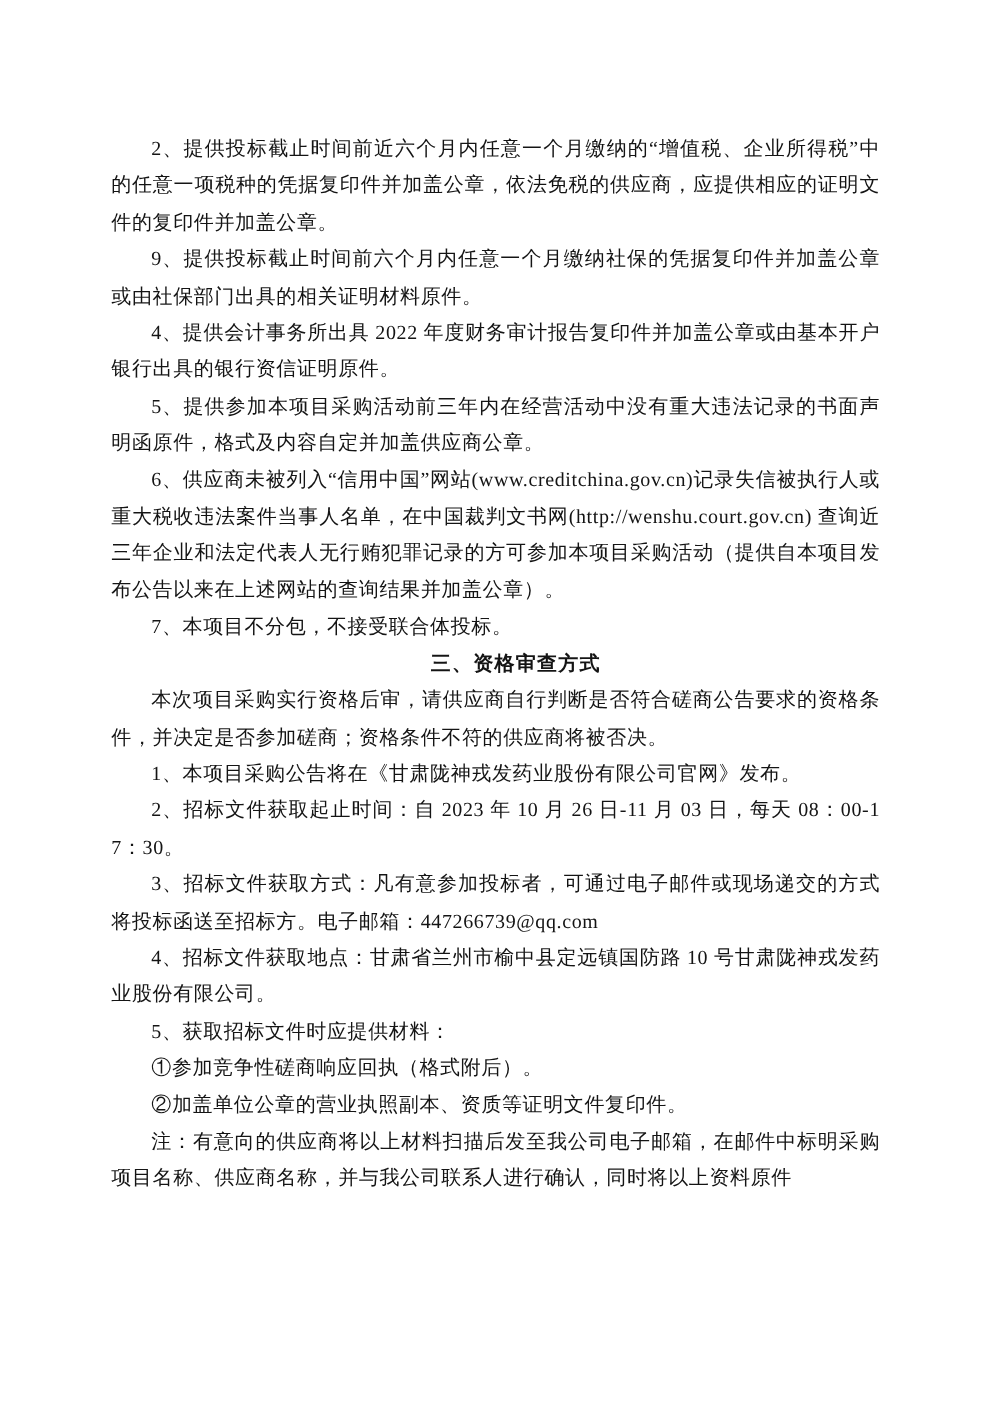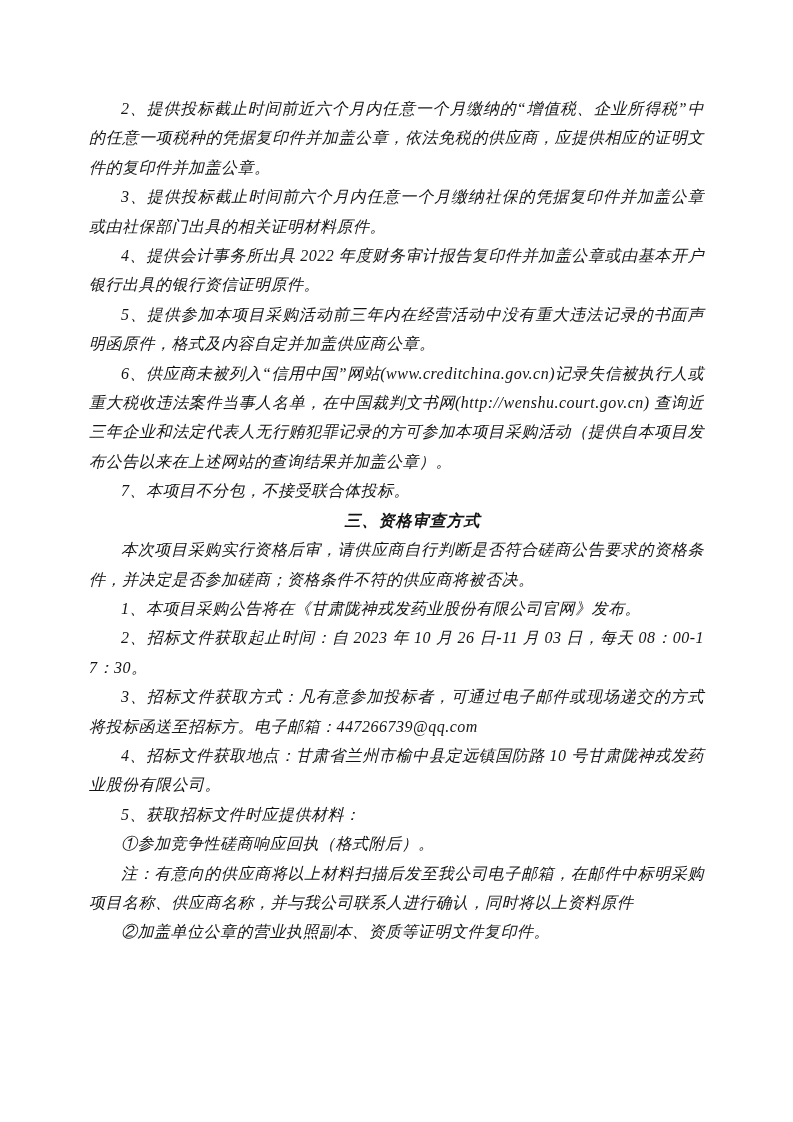--- a/index.html
+++ b/index.html
@@ -12,23 +12,22 @@
     width: 793px;
     height: 1122px;
     background: #ffffff;
     overflow: hidden;
     font-family: "Liberation Serif", serif;
     color: #141414;
   }
   .content {
     position: absolute;
     left: 89px;
-    top: 94px;
+    top: 105px;
     width: 615px;
-    font-style: italic;
   }
   .content p {
     margin: 0;
     padding: 0;
     font-size: 16px;
     line-height: 29.4px;
     text-align: justify;
     text-justify: inter-character;
     text-indent: 2em;
     word-break: break-all;
@@ -40,29 +39,29 @@
     text-align: center;
     letter-spacing: 1px;
   }
 </style>
 </head>
 <body>
 
 <div class="page">
   <div class="content">
     <p class="body">2、提供投标截止时间前近六个月内任意一个月缴纳的“增值税、企业所得税”中的任意一项税种的凭据复印件并加盖公章，依法免税的供应商，应提供相应的证明文件的复印件并加盖公章。</p>
-    <p class="body">3、提供投标截止时间前六个月内任意一个月缴纳社保的凭据复印件并加盖公章或由社保部门出具的相关证明材料原件。</p>
+    <p class="body">9、提供投标截止时间前六个月内任意一个月缴纳社保的凭据复印件并加盖公章或由社保部门出具的相关证明材料原件。</p>
     <p class="body">4、提供会计事务所出具 2022 年度财务审计报告复印件并加盖公章或由基本开户银行出具的银行资信证明原件。</p>
     <p class="body">5、提供参加本项目采购活动前三年内在经营活动中没有重大违法记录的书面声明函原件，格式及内容自定并加盖供应商公章。</p>
     <p class="body">6、供应商未被列入“信用中国”网站(www.creditchina.gov.cn)记录失信被执行人或重大税收违法案件当事人名单，在中国裁判文书网(http://wenshu.court.gov.cn) 查询近三年企业和法定代表人无行贿犯罪记录的方可参加本项目采购活动（提供自本项目发布公告以来在上述网站的查询结果并加盖公章）。</p>
     <p class="body">7、本项目不分包，不接受联合体投标。</p>
     <p class="heading">三、资格审查方式</p>
     <p class="body">本次项目采购实行资格后审，请供应商自行判断是否符合磋商公告要求的资格条件，并决定是否参加磋商；资格条件不符的供应商将被否决。</p>
     <p class="body">1、本项目采购公告将在《甘肃陇神戎发药业股份有限公司官网》发布。</p>
     <p class="body">2、招标文件获取起止时间：自 2023 年 10 月 26 日-11 月 03 日，每天 08：00-17：30。</p>
     <p class="body">3、招标文件获取方式：凡有意参加投标者，可通过电子邮件或现场递交的方式将投标函送至招标方。电子邮箱：447266739@qq.com</p>
     <p class="body">4、招标文件获取地点：甘肃省兰州市榆中县定远镇国防路 10 号甘肃陇神戎发药业股份有限公司。</p>
     <p class="body">5、获取招标文件时应提供材料：</p>
     <p class="body">①参加竞争性磋商响应回执（格式附后）。</p>
+    <p class="body">②加盖单位公章的营业执照副本、资质等证明文件复印件。</p>
     <p class="body">注：有意向的供应商将以上材料扫描后发至我公司电子邮箱，在邮件中标明采购项目名称、供应商名称，并与我公司联系人进行确认，同时将以上资料原件</p>
-    <p class="body">②加盖单位公章的营业执照副本、资质等证明文件复印件。</p>
   </div>
 </div>
 
 </body></html>

